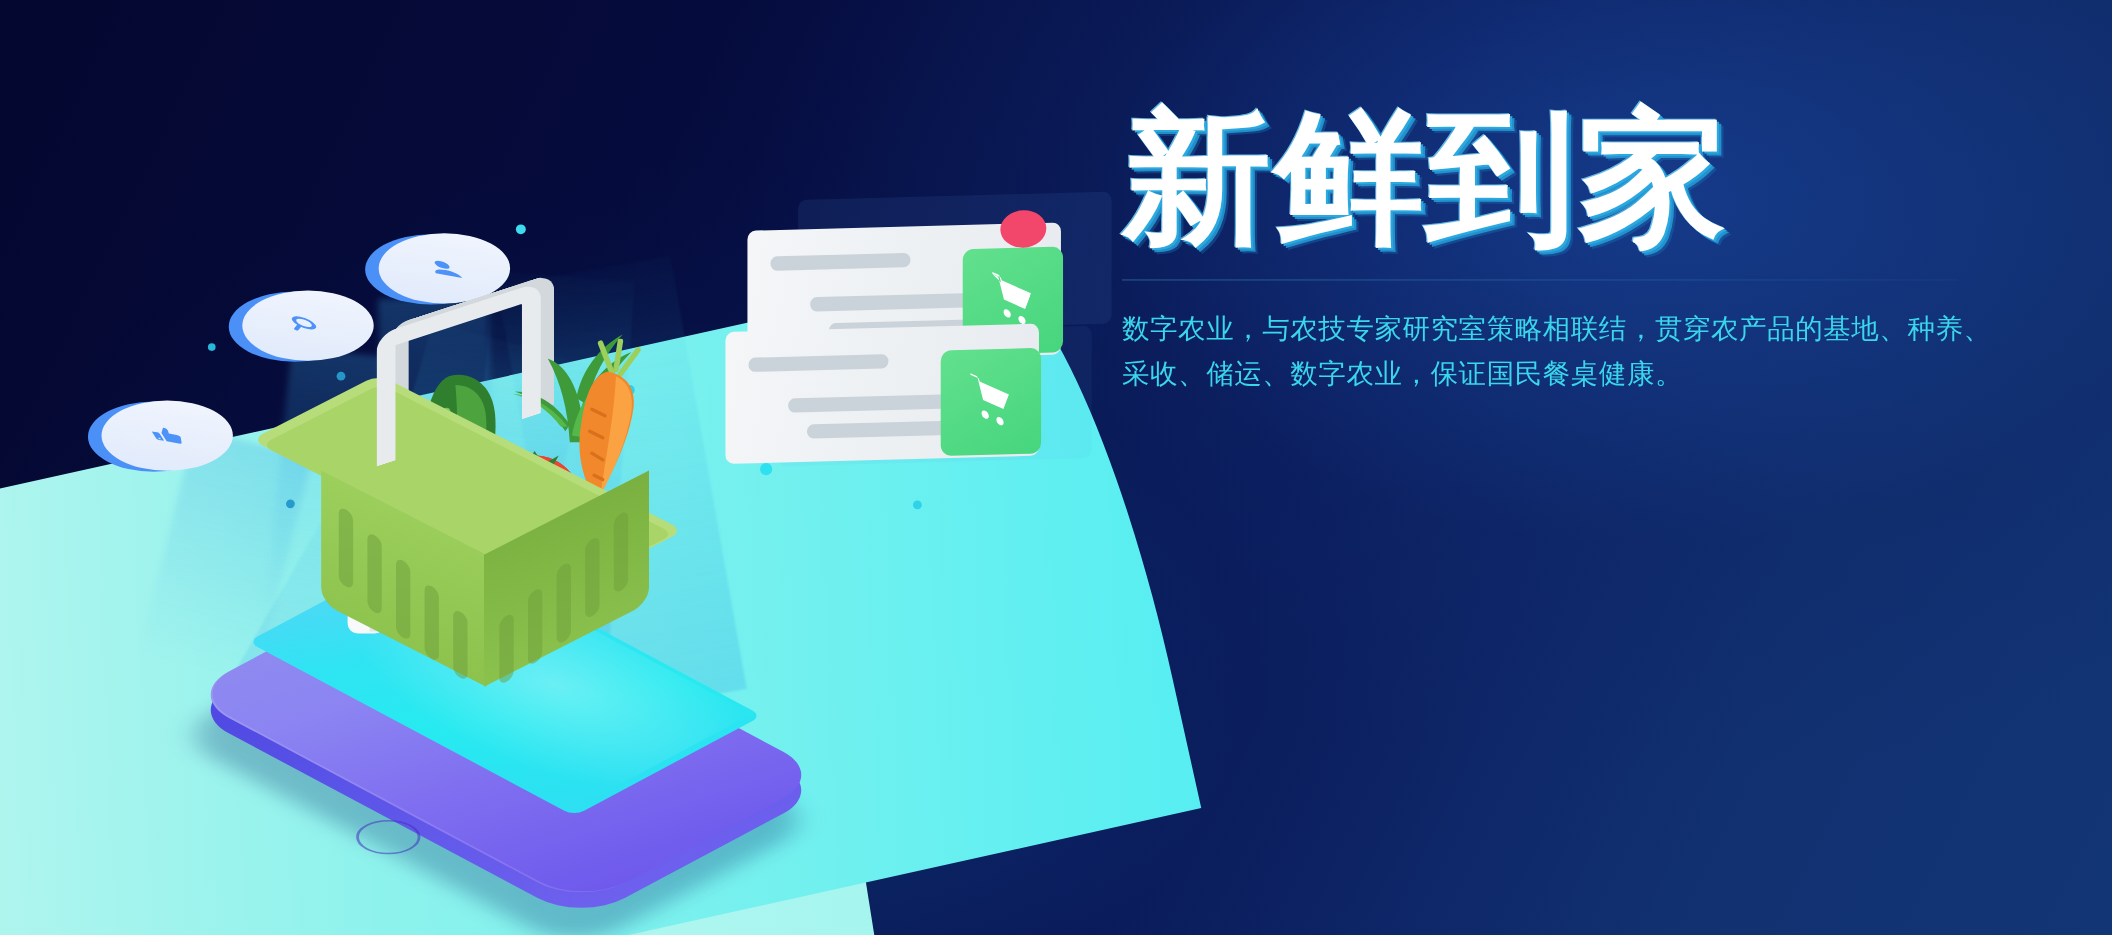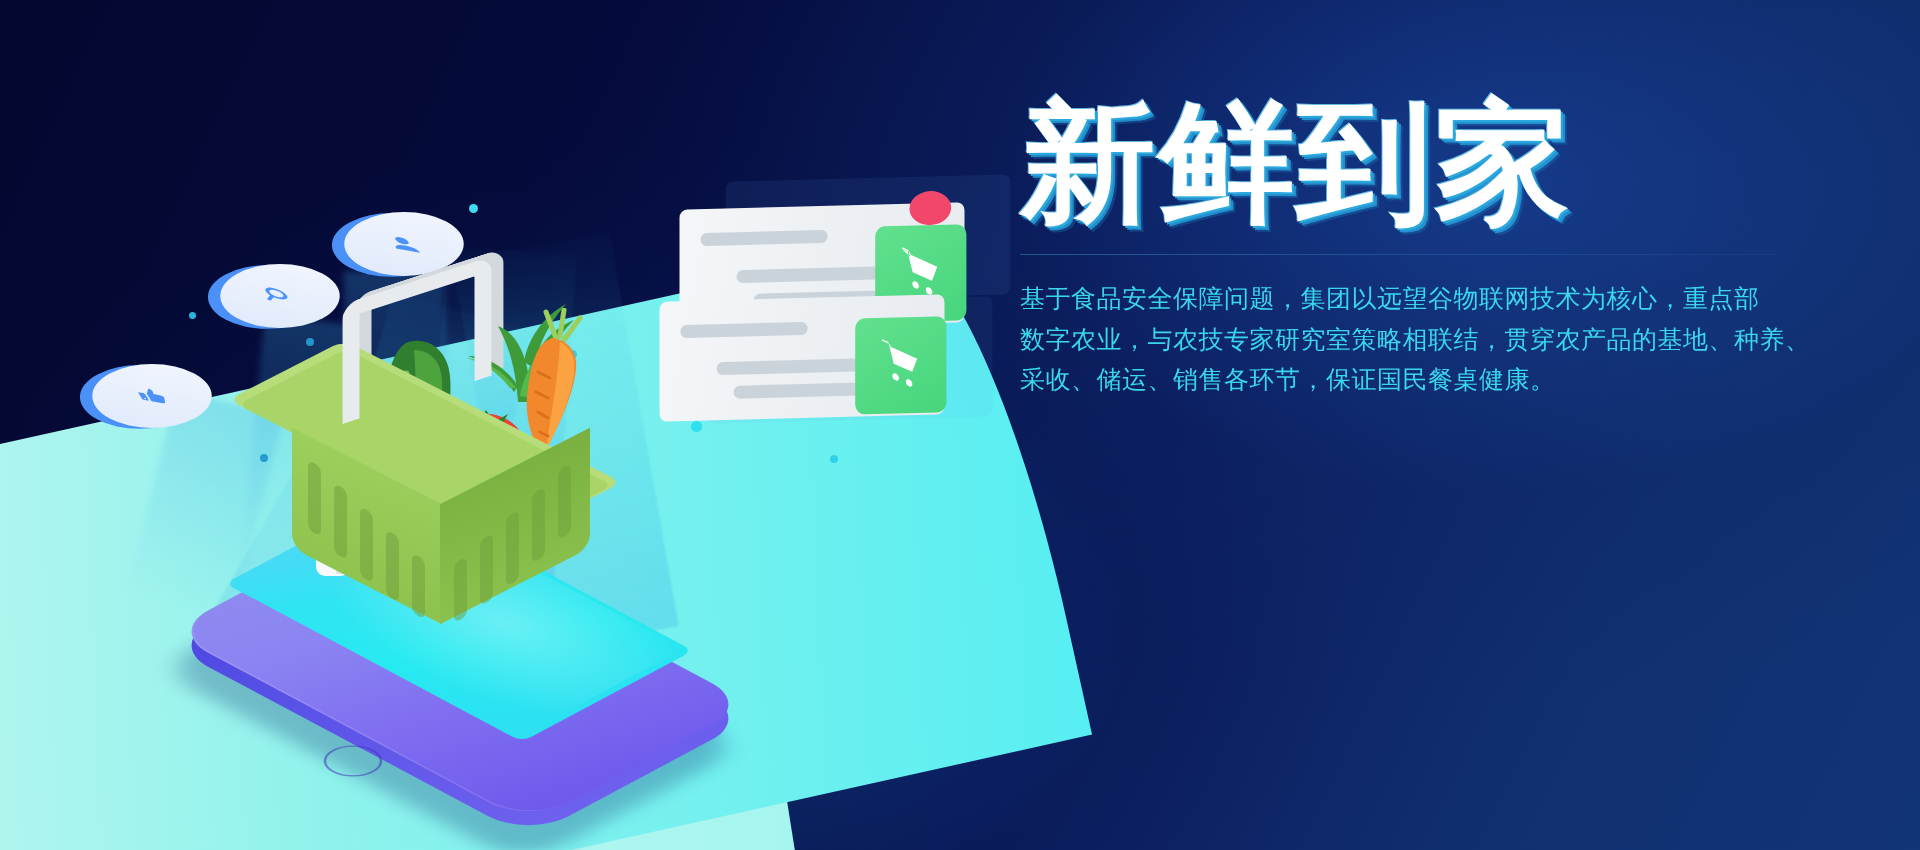--- a/index.html
+++ b/index.html
@@ -503,19 +503,18 @@
       <div class="slat" style="left:118px;top:26px;height:70px;"></div>
     </div>
 
     <div class="b-handle"></div>
   </div>
 
   <div class="text-col">
     <div class="headline">新鲜到家</div>
     <div class="divider"></div>
     <div class="para">
-      <div>基于食品安全保障问题，集团以远望谷物联网技术为核心，重点部</div>
       <div>数字农业，与农技专家研究室策略相联结，贯穿农产品的基地、种养、</div>
-      <div>采收、储运、销售各环节，保证国民餐桌健康。</div>
+      <div>采收、储运、数字农业，保证国民餐桌健康。</div>
     </div>
   </div>
 
 </div>
 
 </body></html>

